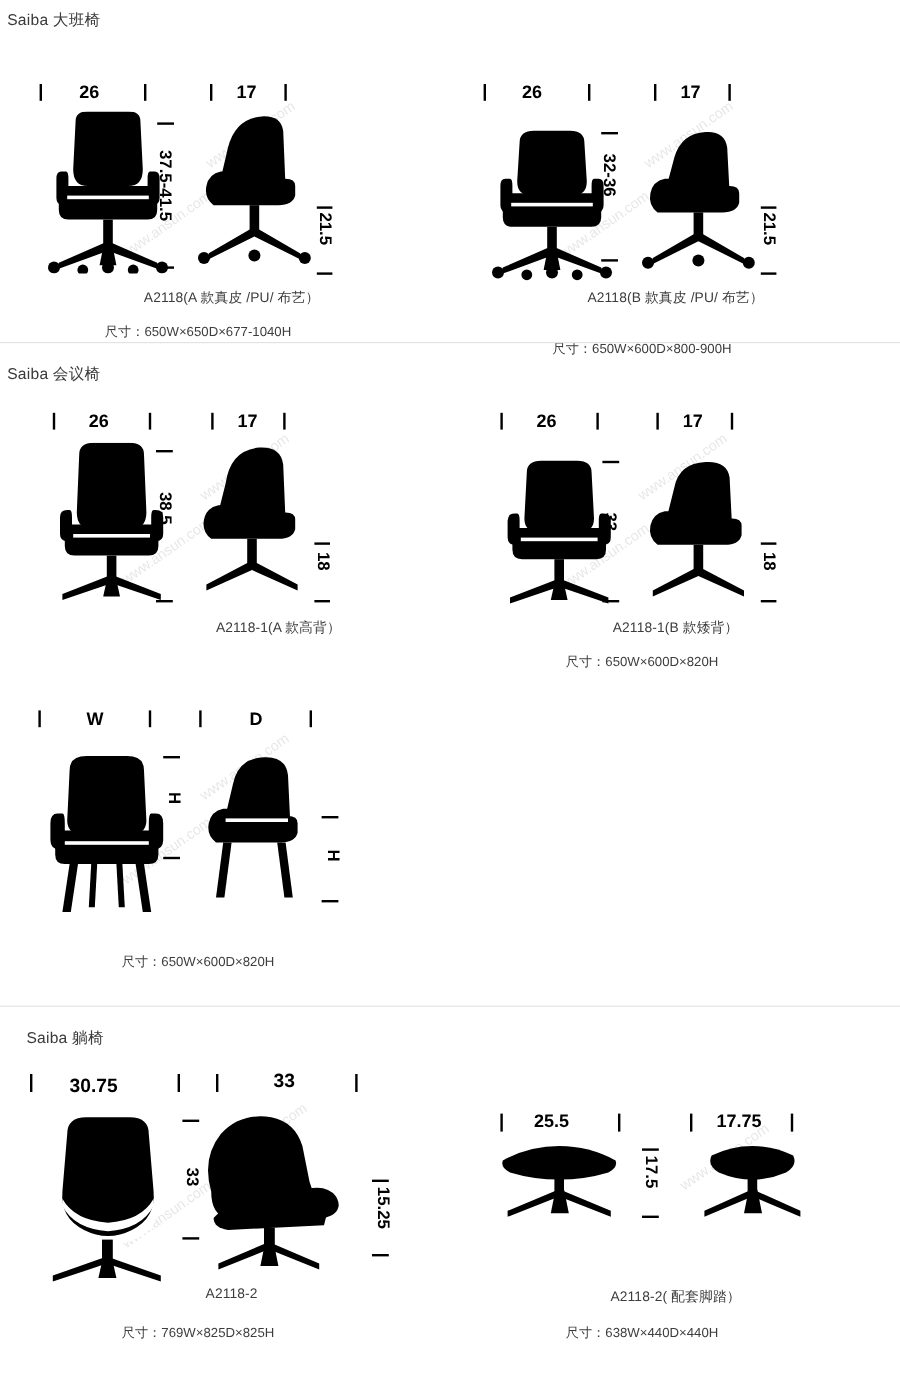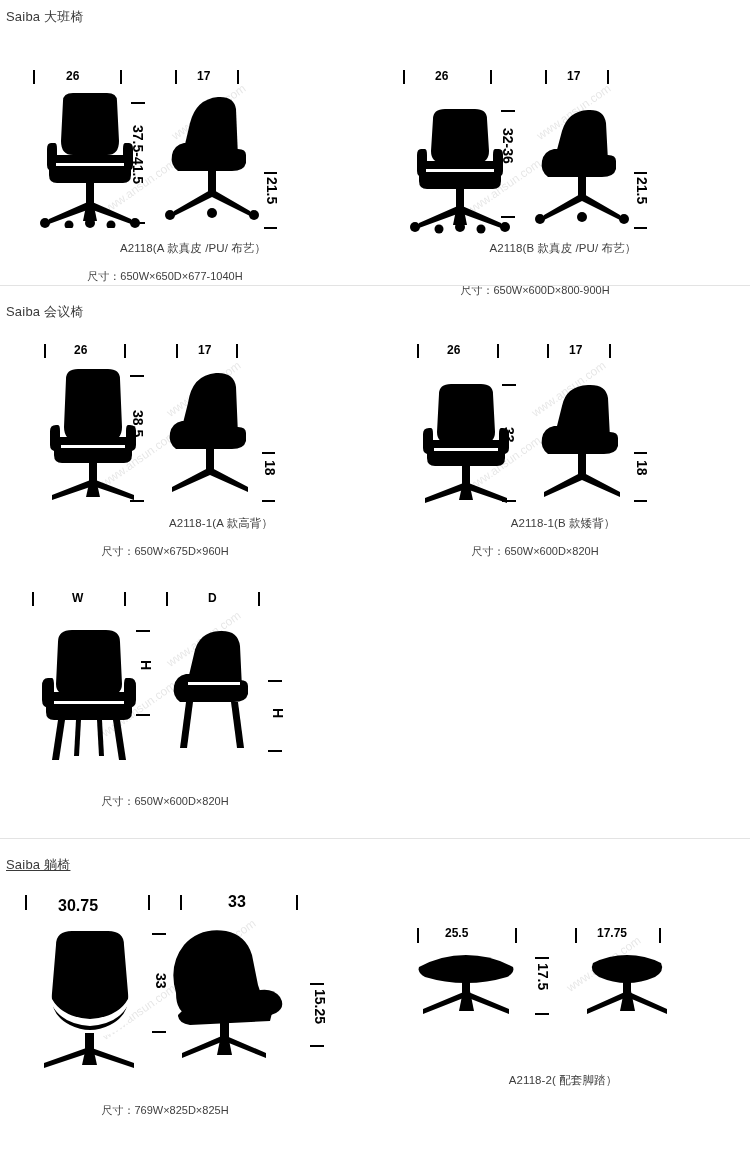--- a/index.html
+++ b/index.html
@@ -31,21 +31,21 @@
   .dims{
     text-align:center;
     font-size:11px;
     color:#3d3d3d;
     margin-top:6px;
   }
 
   
   .mlabel{
     position:absolute;
-    font-size:12px;
+    font-size:15px;
     font-weight:bold;
     color:#000;
     white-space:nowrap;
   }
   .tick{
     position:absolute;
     width:1.5px;
     background:#000;
   }
   .tickh{
@@ -222,22 +222,21 @@
     </svg>
 
     <div class="tickh" style="left:130px;top:43px;width:14px;"></div>
     <div class="tickh" style="left:130px;top:168px;width:14px;"></div>
     <div class="vlabel" style="left:130px;top:78px;">38.5</div>
 
     <div class="tickh" style="left:262px;top:120px;width:13px;"></div>
     <div class="tickh" style="left:262px;top:168px;width:13px;"></div>
     <div class="vlabel" style="left:262px;top:128px;">18</div>
 
-    <div class="caption" style="position:absolute;left:0;top:184px;width:330px;padding-left:28px;">A2118-1(A 款高背）</div>
-    <div class="dims" style="position:absolute;left:0;top:206px;width:330px;">尺寸：650W×675D×960H</div>
+    <div class="caption" style="position:absolute;left:11px;top:184px;width:330px;padding-left:28px;">A2118-1(A 款高背）</div>
   </div>
 
   <div class="block" style="position:absolute;left:375px;top:332px;width:375px;height:230px;">
     <span class="wm" style="left:150px;top:50px;">www.ansun.com</span>
     <span class="wm" style="left:85px;top:125px;">www.ansun.com</span>
 
     <div class="tick" style="left:42px;top:12px;height:14px;"></div>
     <div class="tick" style="left:122px;top:12px;height:14px;"></div>
     <div class="mlabel" style="left:72px;top:11px;">26</div>
 
@@ -314,21 +313,21 @@
 
     <div class="tickh" style="left:268px;top:98px;width:14px;"></div>
     <div class="tickh" style="left:268px;top:168px;width:14px;"></div>
     <div class="vlabel" style="left:270px;top:126px;">H</div>
 
     <div class="dims" style="position:absolute;left:0;top:206px;width:330px;">尺寸：650W×600D×820H</div>
   </div>
 
   <div class="rule" style="position:absolute;left:0;top:838px;"></div>
 
-  <div class="sec-head" style="position:absolute;left:0;top:848px;text-decoration:underline;">Saiba 躺椅</div>
+  <div class="sec-head" style="position:absolute;left:16px;top:848px;">Saiba 躺椅</div>
 
   <div class="block" style="position:absolute;left:0;top:885px;width:375px;height:240px;">
     <span class="wm" style="left:175px;top:55px;">www.ansun.com</span>
     <span class="wm" style="left:95px;top:120px;">www.ansun.com</span>
 
     <div class="tick" style="left:25px;top:10px;height:15px;"></div>
     <div class="tick" style="left:148px;top:10px;height:15px;"></div>
     <div class="mlabel" style="left:58px;top:12px;font-size:16px;">30.75</div>
 
     <div class="tick" style="left:180px;top:10px;height:15px;"></div>
@@ -354,20 +353,21 @@
     </svg>
 
     <div class="tickh" style="left:152px;top:48px;width:14px;"></div>
     <div class="tickh" style="left:152px;top:146px;width:14px;"></div>
     <div class="vlabel" style="left:153px;top:88px;">33</div>
 
     <div class="tickh" style="left:310px;top:98px;width:14px;"></div>
     <div class="tickh" style="left:310px;top:160px;width:14px;"></div>
     <div class="vlabel" style="left:312px;top:104px;">15.25</div>
 
+    <div class="caption" style="position:absolute;left:0;top:188px;width:330px;">A2118-2</div>
     <div class="dims" style="position:absolute;left:0;top:212px;width:330px;">尺寸：769W×825D×825H</div>
   </div>
 
   <div class="block" style="position:absolute;left:375px;top:885px;width:375px;height:240px;">
     <span class="wm" style="left:185px;top:72px;">www.ansun.com</span>
 
     <div class="tick" style="left:42px;top:43px;height:15px;"></div>
     <div class="tick" style="left:140px;top:43px;height:15px;"></div>
     <div class="mlabel" style="left:70px;top:41px;">25.5</div>
 
@@ -387,15 +387,16 @@
       <rect x="46" y="30" width="8" height="14"></rect>
       <path d="M50 40 L10 58 L10 63 L50 46 L90 63 L90 58 Z"></path>
       <path d="M47 40 L43 60 L58 60 L54 40 Z"></path>
     </svg>
 
     <div class="tickh" style="left:160px;top:72px;width:14px;"></div>
     <div class="tickh" style="left:160px;top:128px;width:14px;"></div>
     <div class="vlabel" style="left:160px;top:78px;">17.5</div>
 
     <div class="caption" style="position:absolute;left:0;top:188px;width:320px;">A2118-2( 配套脚踏）</div>
+    <div class="dims" style="position:absolute;left:0;top:212px;width:320px;">尺寸：638W×440D×440H</div>
   </div>
 
 </div>
 
 </body></html>

